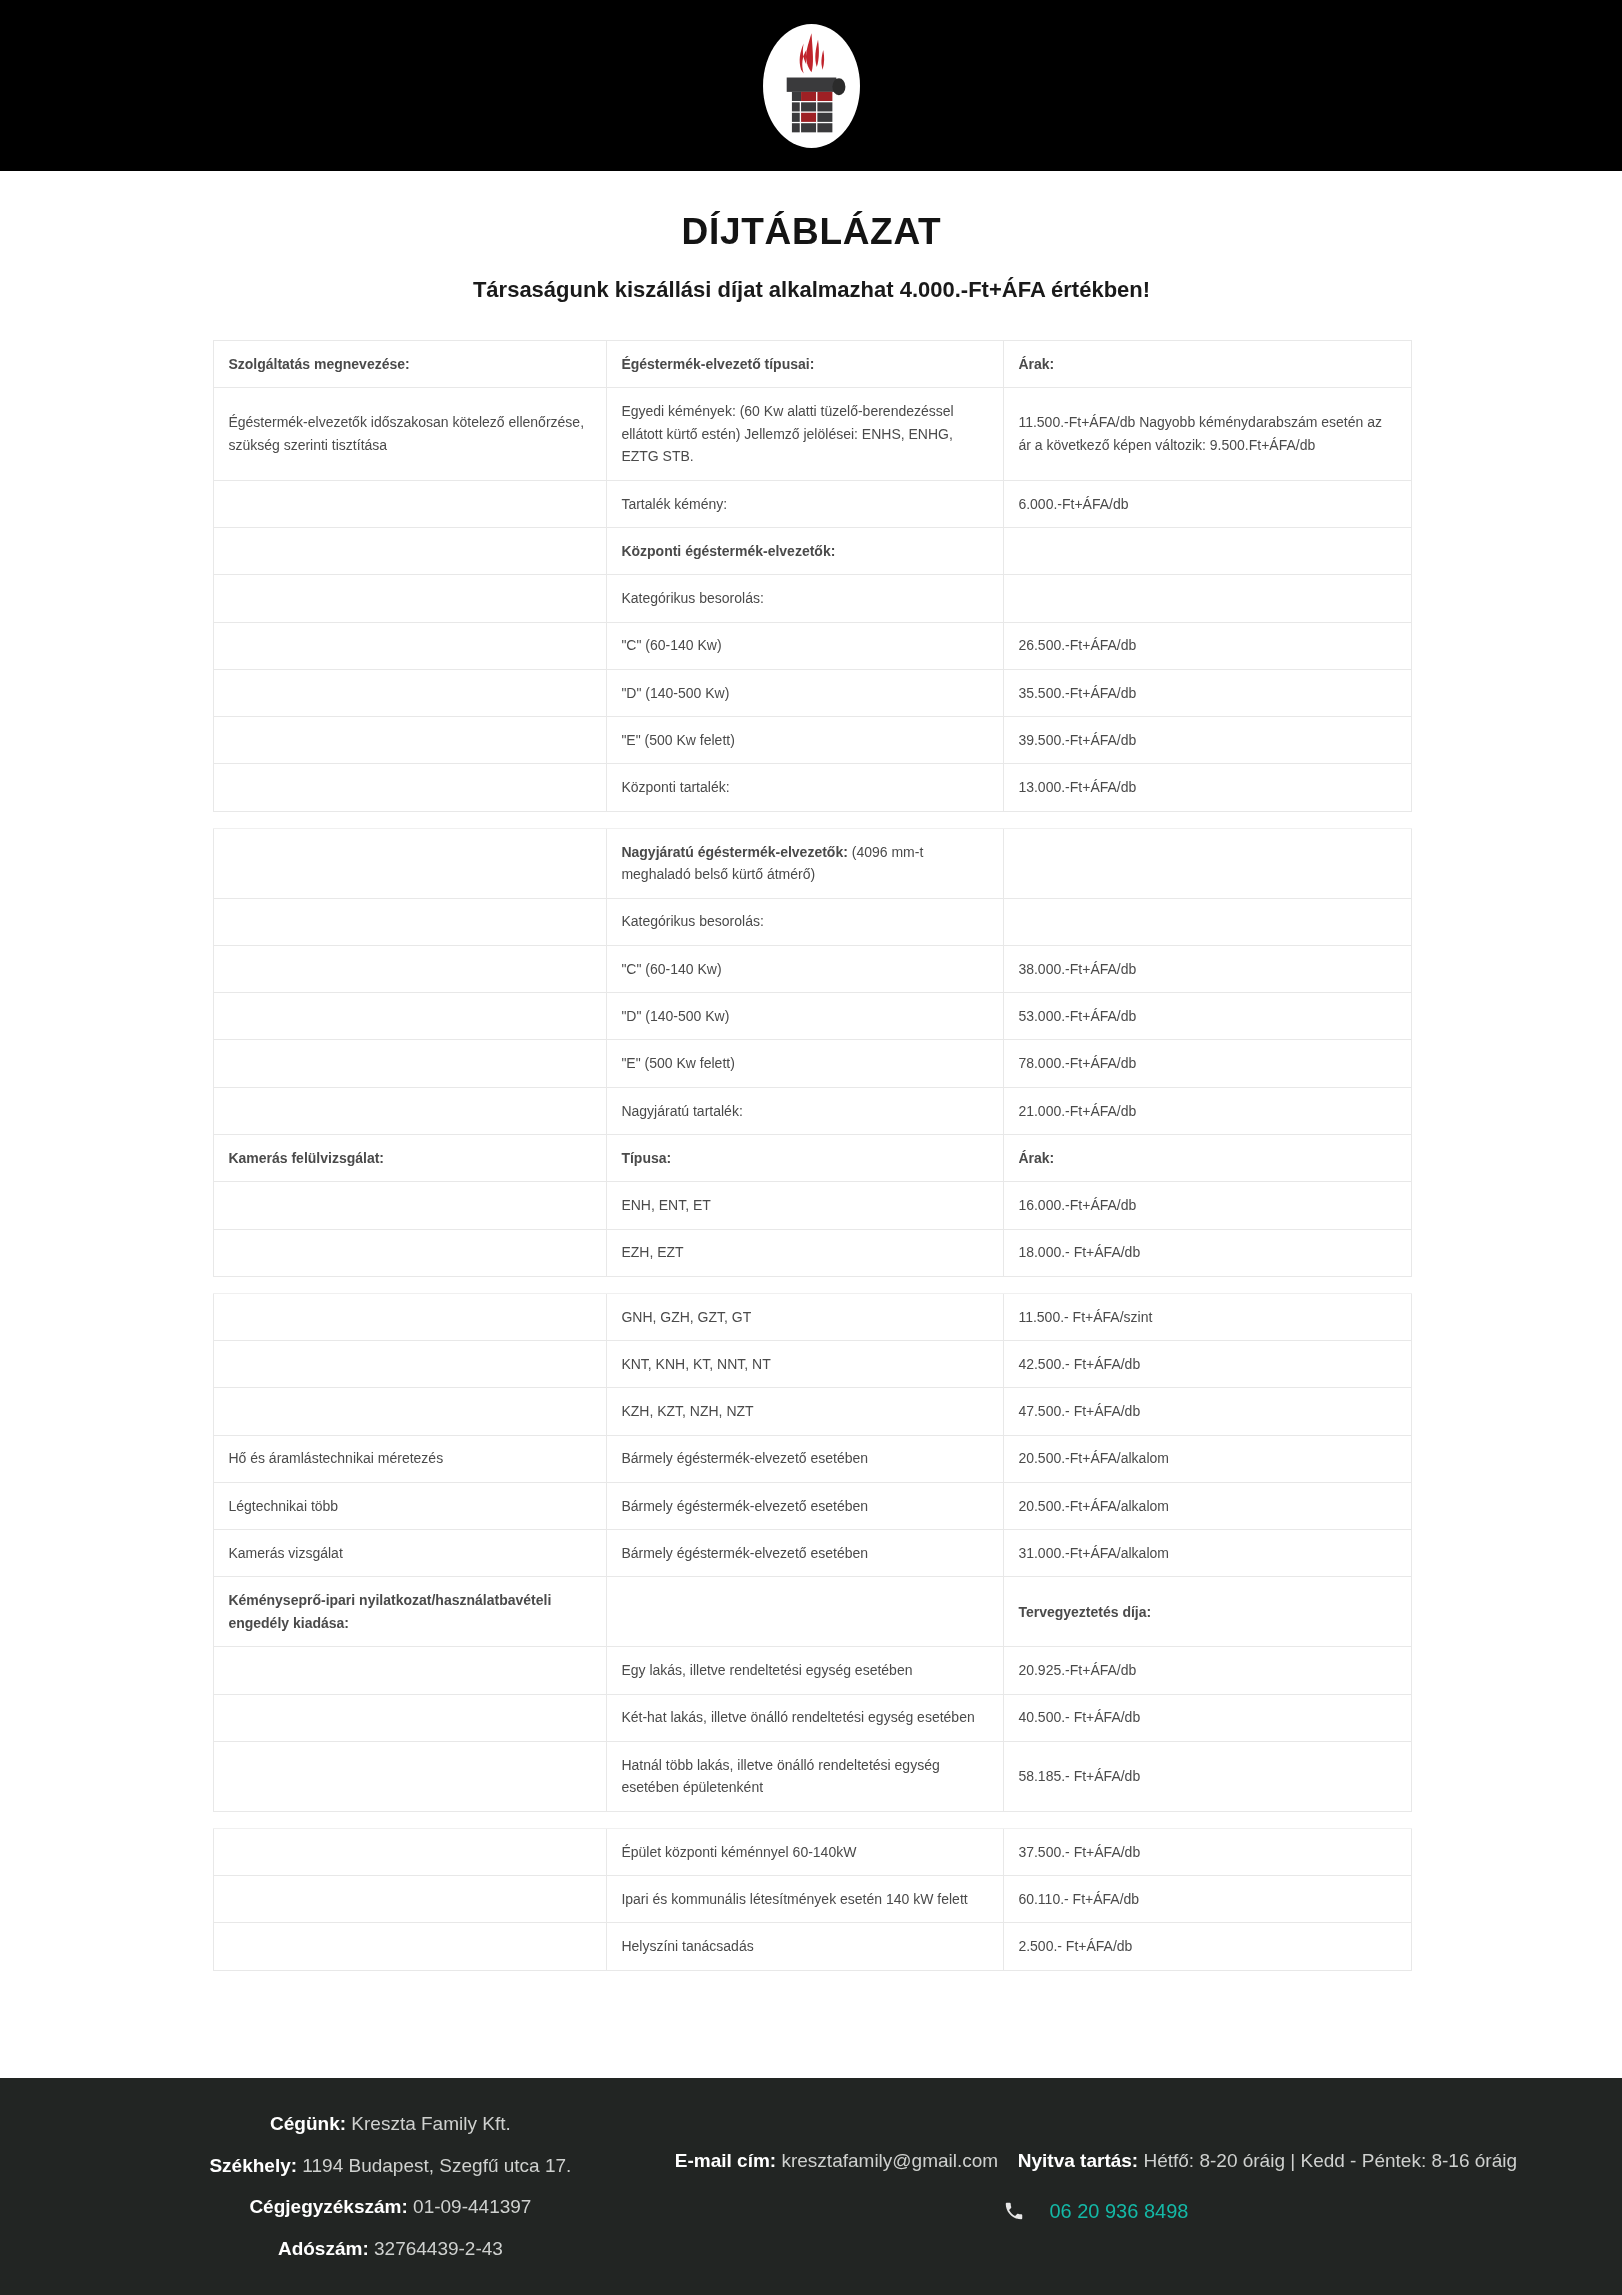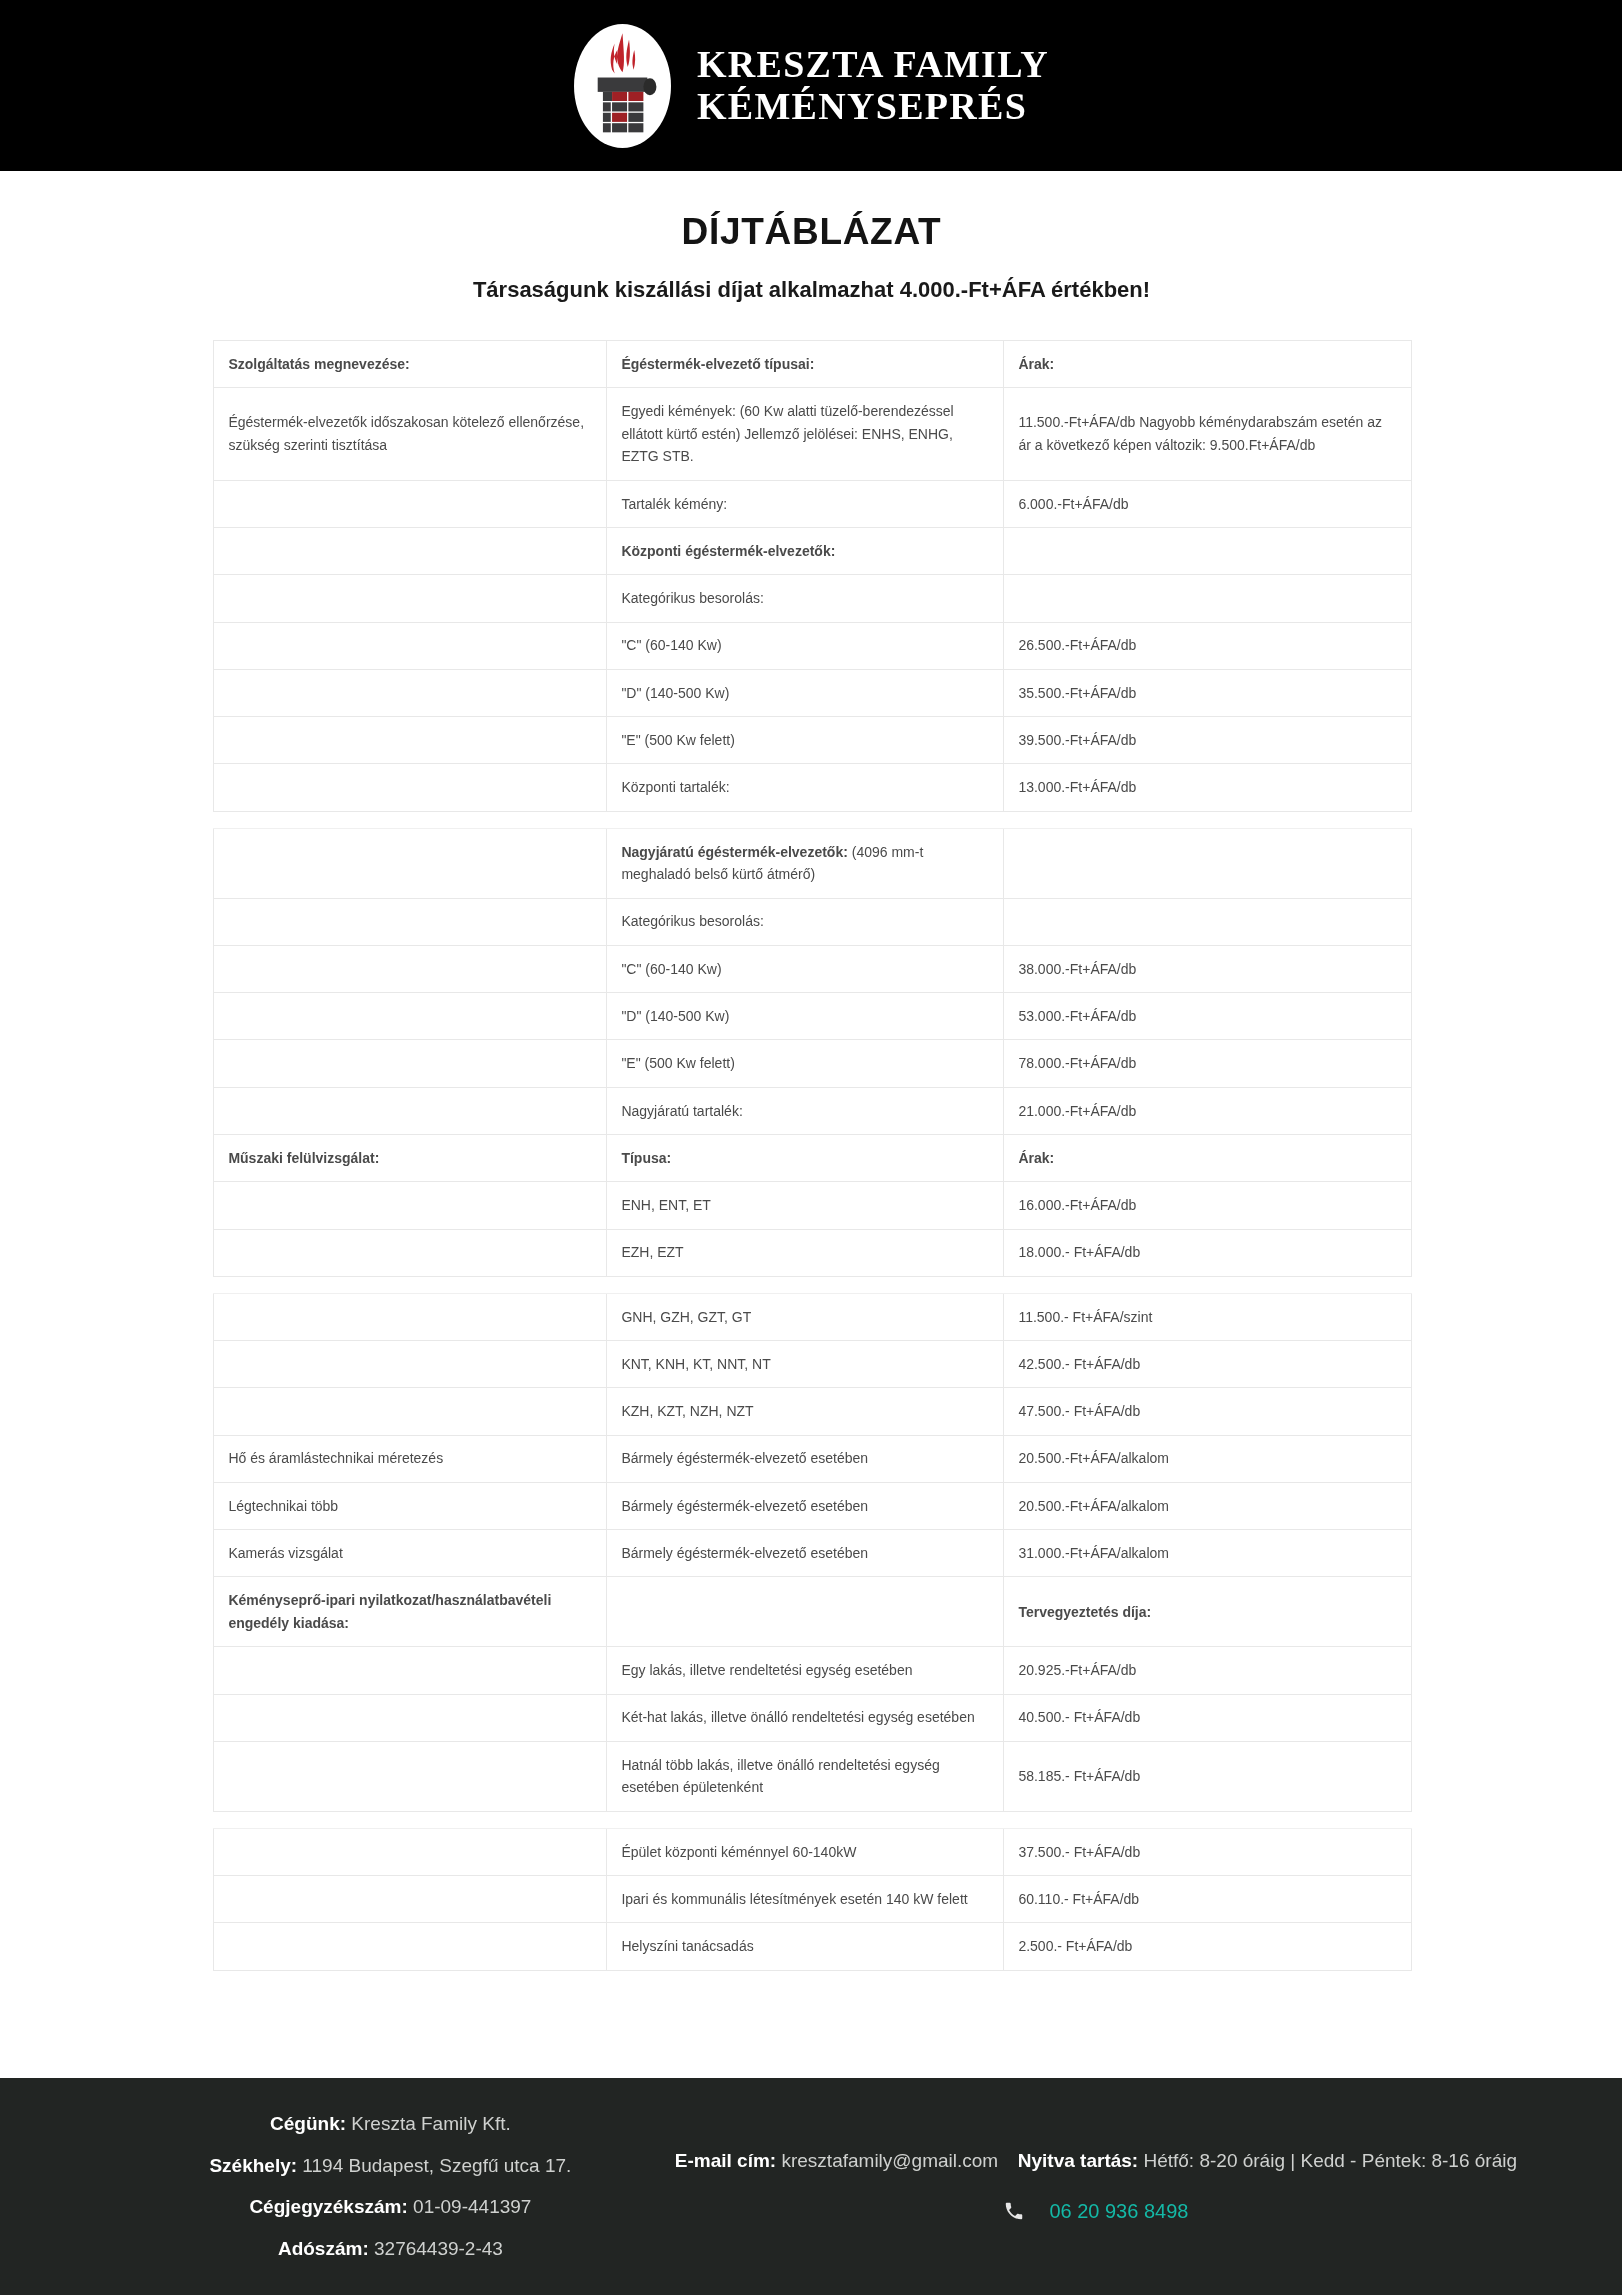--- a/index.html
+++ b/index.html
@@ -184,24 +184,20 @@
         <rect x="58" y="136" width="23" height="14" fill="#9e2024"></rect>
         <rect x="83" y="136" width="23" height="14" fill="#3a3a3c"></rect>
         <rect x="44" y="136" width="12" height="14" fill="#3a3a3c"></rect>
         <rect x="58" y="152" width="23" height="14" fill="#3a3a3c"></rect>
         <rect x="44" y="152" width="12" height="14" fill="#3a3a3c"></rect>
         <rect x="83" y="152" width="23" height="14" fill="#3a3a3c"></rect>
 
         <ellipse cx="116" cy="96" rx="10" ry="13" fill="#2b2b2b"></ellipse>
       </svg>
     </div>
-    <div class="brand-text">
-      <div class="brand-line1">KRESZTA FAMILY</div>
-      <div class="brand-line2">KÉMÉNYSEPRÉS</div>
-    </div>
   </div>
 
   <div class="body-area">
 
     <div class="doc-title">DÍJTÁBLÁZAT</div>
     <div class="doc-subtitle">Társaságunk kiszállási díjat alkalmazhat 4.000.-Ft+ÁFA értékben!</div>
 
     <div class="price-table-wrap">
       <table class="price-table">
         <colgroup>
@@ -282,21 +278,21 @@
               <td>&nbsp;</td>
               <td>"E" (500 Kw felett)</td>
               <td>78.000.-Ft+ÁFA/db</td>
             </tr>
             <tr>
               <td>&nbsp;</td>
               <td>Nagyjáratú tartalék:</td>
               <td>21.000.-Ft+ÁFA/db</td>
             </tr>
             <tr>
-              <td class="hdr">Műszaki felülvizsgálat:</td>
+              <td class="hdr">Kamerás felülvizsgálat:</td>
               <td class="hdr">Típusa:</td>
               <td class="hdr">Árak:</td>
             </tr>
             <tr>
               <td>&nbsp;</td>
               <td>ENH, ENT, ET</td>
               <td>16.000.-Ft+ÁFA/db</td>
             </tr>
             <tr>
               <td>&nbsp;</td>

